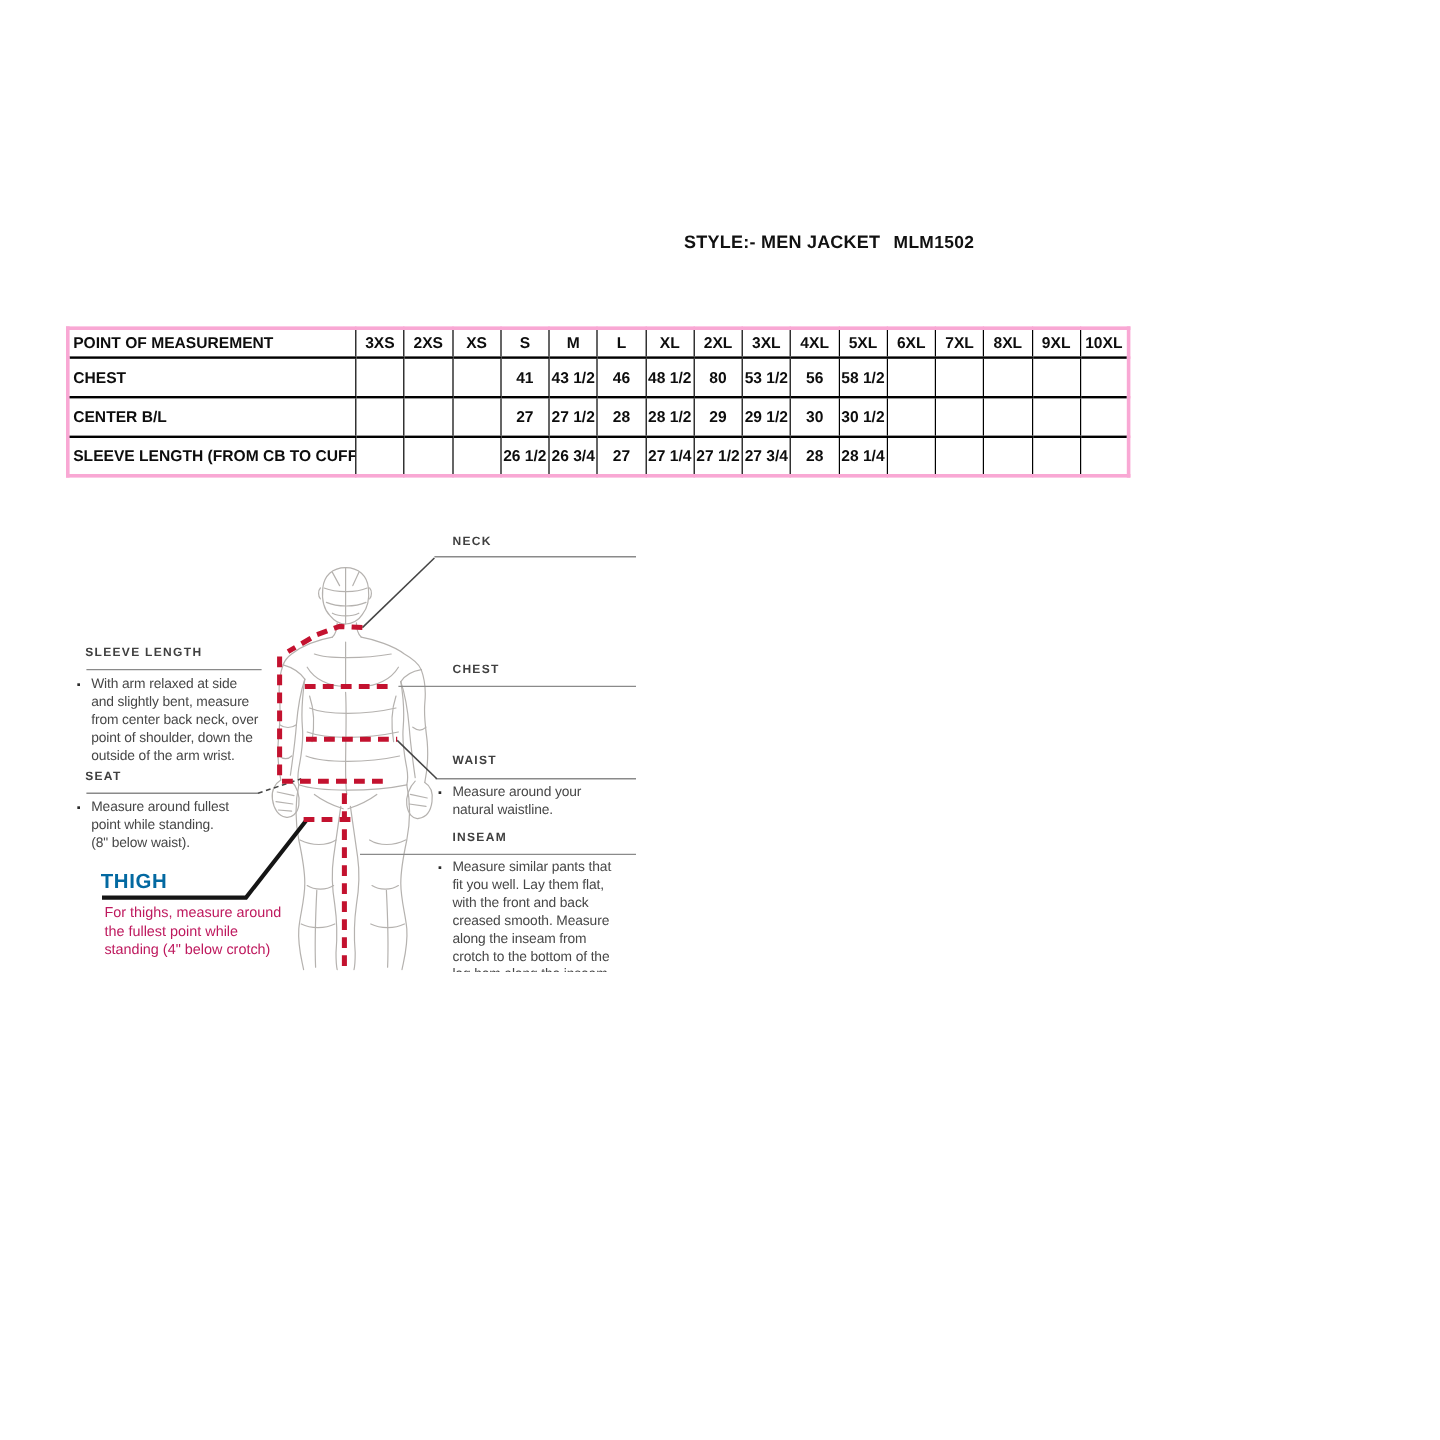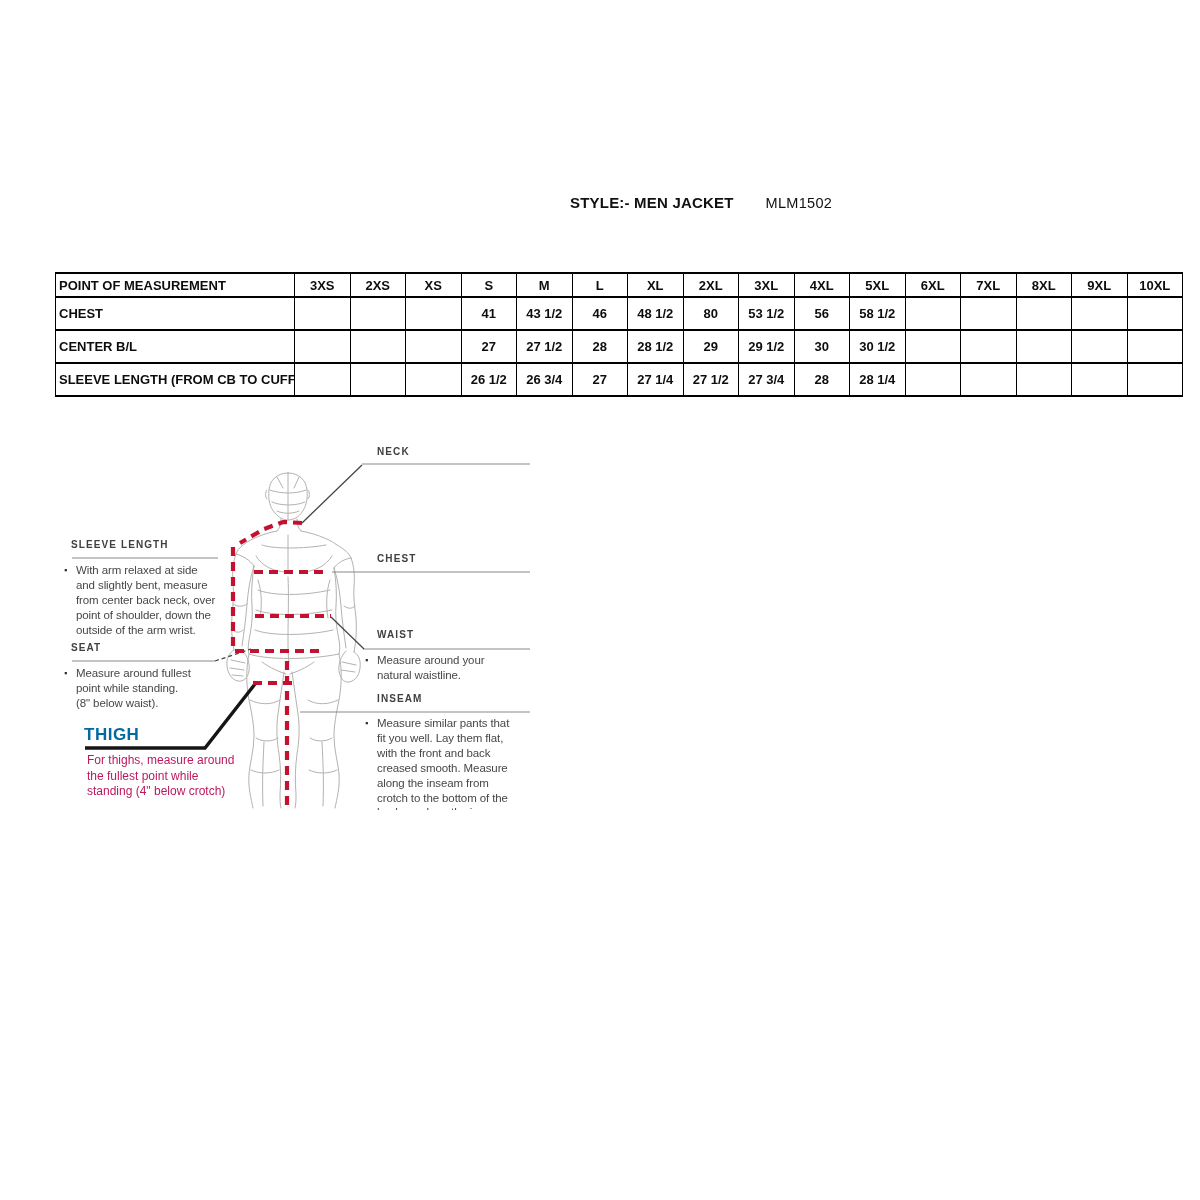--- a/index.html
+++ b/index.html
@@ -1,27 +1,27 @@
 <!DOCTYPE html>
 <html><head>
 <meta charset="utf-8">
 <style>
   html,body{margin:0;padding:0;background:#fff;}
   .page{position:relative;width:1200px;height:1200px;background:#ffffff;overflow:hidden;
         font-family:"Liberation Sans",sans-serif;color:#1c1c1c;}
 
   
-  .title-line{position:absolute;left:570px;top:194px;display:flex;gap:32px;align-items:baseline;}
+  .title-line{position:absolute;left:570px;top:194px;display:flex;gap:11px;align-items:baseline;}
   .style-label{font-weight:700;font-size:15px;letter-spacing:0.2px;color:#111;}
-  .style-code{font-weight:400;font-size:14.5px;letter-spacing:0.3px;color:#111;text-align:center;}
+  .style-code{font-weight:700;font-size:14.5px;letter-spacing:0.3px;color:#111;text-align:center;}
 
   
   .tbl-wrap{position:absolute;left:55px;top:272px;width:1086px;}
-  table.size-table{width:1128px;border-collapse:collapse;table-layout:fixed;
-                   border:1px solid #f9a8d4;}
+  table.size-table{width:887px;border-collapse:collapse;table-layout:fixed;
+                   border:3px solid #f9a8d4;}
   .size-table th,.size-table td{
       border:1px solid #000;border-top-width:2.5px;border-bottom-width:2.5px;
       font-size:13px;font-weight:700;text-align:center;vertical-align:middle;
       padding:0;color:#0d0d0d;overflow:hidden;white-space:nowrap;}
   .size-table thead tr{height:24px;}
   .size-table tbody tr{height:33px;}
   .size-table .left{text-align:left;padding-left:3px;width:235px;}
   .size-table tbody .left{width:auto;}
 
   

